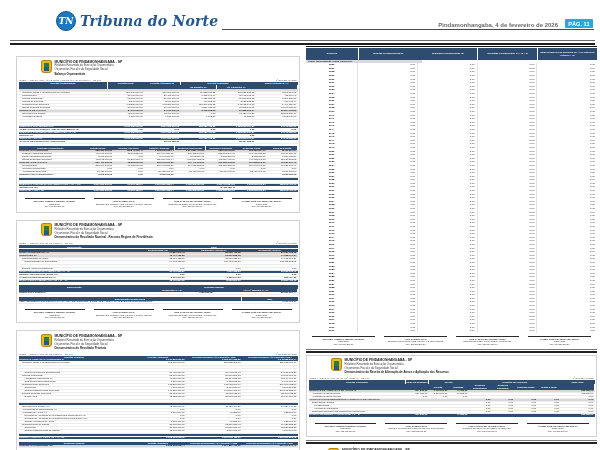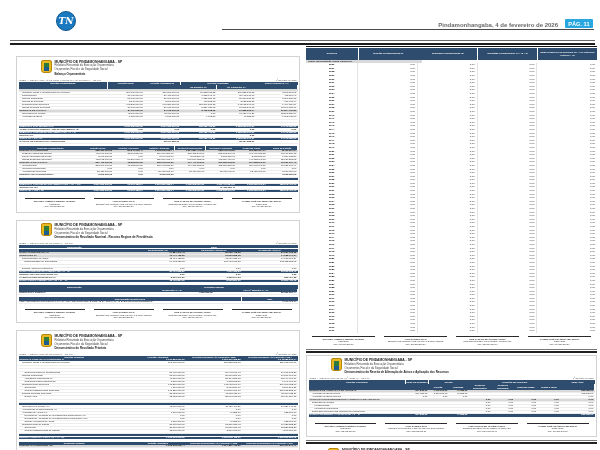--- a/index.html
+++ b/index.html
@@ -84,20 +84,21 @@
   .div-rule .r2 { height:1.8px; background:#222; }
 
   .partial-head { display:flex; align-items:flex-start; gap:3px; padding:2px 0 0 22px; }
 </style>
 </head>
 <body>
 
 <div class="sheet">
 
   <div class="tn-circle">TN</div>
+  <div class="tn-title">Tribuna do Norte</div>
   <div class="tn-underline"></div>
   <div class="dateline">Pindamonhangaba, 4 de fevereiro de 2026</div>
   <div class="pag-badge">PÁG. 11</div>
   <div class="top-rule1"></div>
   <div class="top-rule2"></div>
 
   <div class="col-left">
 
     <div class="block">
       <div class="muni-head">

